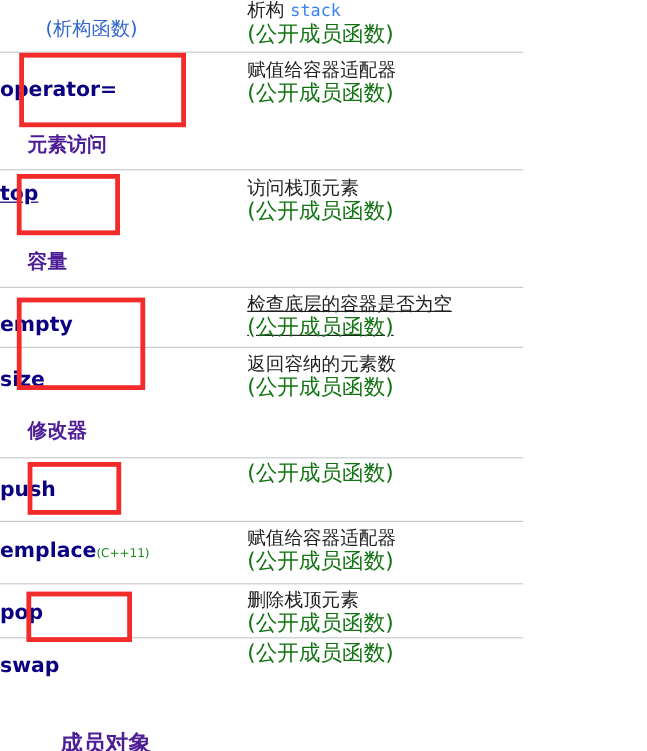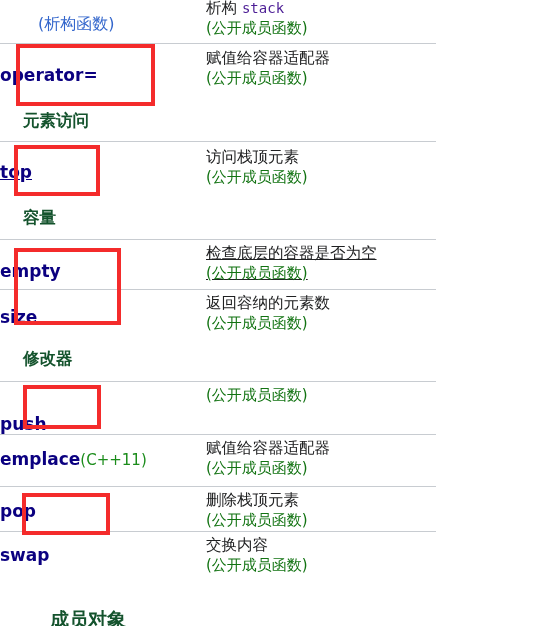--- a/index.html
+++ b/index.html
@@ -44,53 +44,53 @@
     left: 0;
     width: 200px;
     text-align: left;
     font-weight: bold;
     font-size: 17px;
     color: #0b0080;
     white-space: nowrap;
   }
   .mem-name .ver {
     font-weight: normal;
-    font-size: 15px;
+    font-size: 10px;
     color: #1b8c1b;
     margin-top: 18px;
   }
 
   .mem-desc {
     position: absolute;
     left: 206px;
     width: 330px;
     white-space: nowrap;
   }
   .desc-main {
     font-size: 15.5px;
     color: #202122;
     line-height: 20px;
   }
   .desc-main .mono {
     font-family: "DejaVu Sans Mono", "Liberation Mono", monospace;
     font-size: 14px;
-    color: #4c1d95;
+    color: #3b82f6;
   }
   .desc-sub {
-    font-size: 15px;
+    font-size: 18px;
     color: #127312;
     line-height: 20px;
   }
 
   .section-head {
     position: absolute;
     left: 23px;
     font-weight: bold;
     font-size: 16.5px;
-    color: #14532d;
+    color: #4c1d95;
     white-space: nowrap;
   }
 
   .top-link {
     position: absolute;
     font-size: 16px;
     color: #3366cc;
     white-space: nowrap;
   }
 
@@ -125,21 +125,21 @@
       <div class="desc-main">赋值给容器适配器</div>
       <div class="desc-sub">(公开成员函数)</div>
     </div>
   </div>
 
   <div class="section-head" style="top:110px;">元素访问</div>
 
   <div class="rule" style="top:141px;"></div>
 
   <div class="row" style="top:142px;">
-    <div class="mem-name" style="top:20px;text-decoration:underline;"><span>top</span></div>
+    <div class="mem-name" style="top:10px;text-decoration:underline;"><span>top</span></div>
     <div class="mem-desc" style="top:5px;">
       <div class="desc-main">访问栈顶元素</div>
       <div class="desc-sub">(公开成员函数)</div>
     </div>
   </div>
 
   <div class="section-head" style="top:207px;">容量</div>
 
   <div class="rule" style="top:239px;"></div>
 
@@ -159,21 +159,21 @@
       <div class="desc-main">返回容纳的元素数</div>
       <div class="desc-sub">(公开成员函数)</div>
     </div>
   </div>
 
   <div class="section-head" style="top:348px;">修改器</div>
 
   <div class="rule" style="top:381px;"></div>
 
   <div class="row" style="top:382px;">
-    <div class="mem-name" style="top:32px;"><span>push</span></div>
+    <div class="mem-name" style="top:16px;"><span>push</span></div>
     <div class="mem-desc" style="top:3px;">
       <div class="desc-sub">(公开成员函数)</div>
     </div>
   </div>
 
   <div class="rule" style="top:434px;"></div>
 
   <div class="row" style="top:435px;">
     <div class="mem-name" style="top:14px;"><span>emplace</span><span class="ver">(C++11)</span></div>
     <div class="mem-desc" style="top:3px;">
@@ -190,21 +190,20 @@
       <div class="desc-main">删除栈顶元素</div>
       <div class="desc-sub">(公开成员函数)</div>
     </div>
   </div>
 
   <div class="rule" style="top:531px;"></div>
 
   <div class="row" style="top:532px;">
     <div class="mem-name" style="top:13px;"><span>swap</span></div>
     <div class="mem-desc" style="top:3px;">
-      <div class="desc-main">交换内容</div>
       <div class="desc-sub">(公开成员函数)</div>
     </div>
   </div>
 
   <div class="section-head" style="left:50px; top:607px; font-size:19px;">成员对象</div>
 
   <div class="redbox" style="left:16px;  top:44px;  width:139px; height:62px;"></div>
 
   <div class="redbox" style="left:14px;  top:145px; width:86px;  height:51px;"></div>
 

